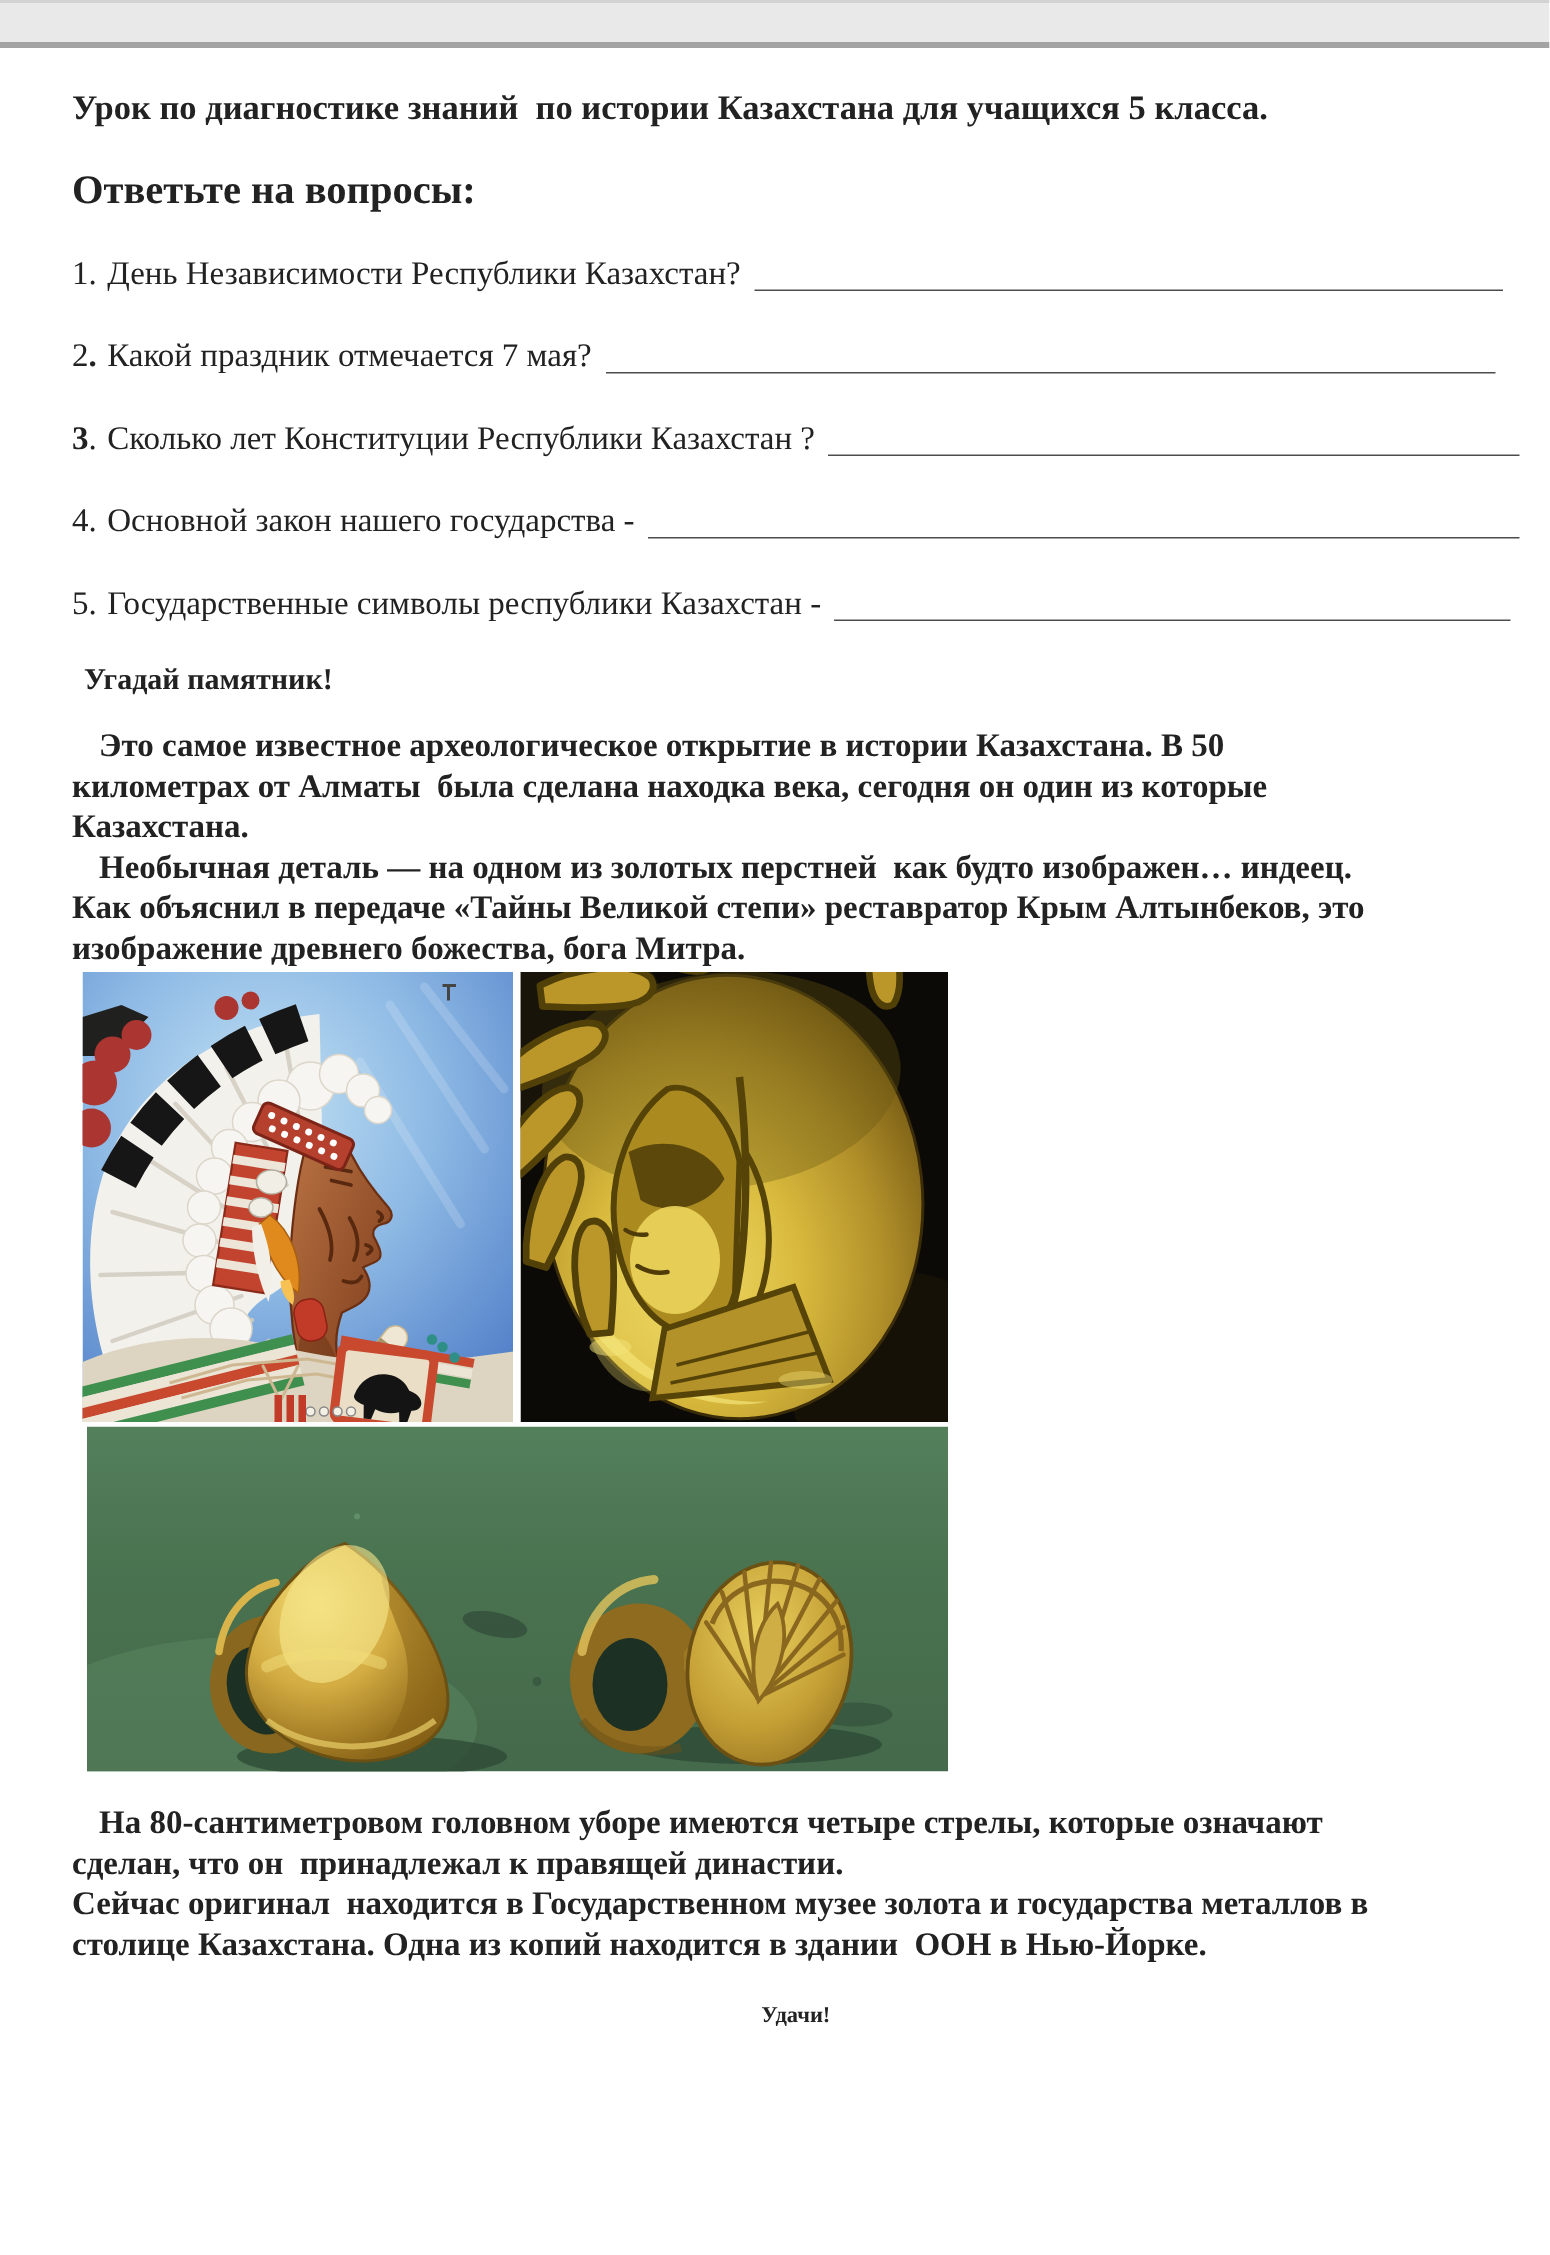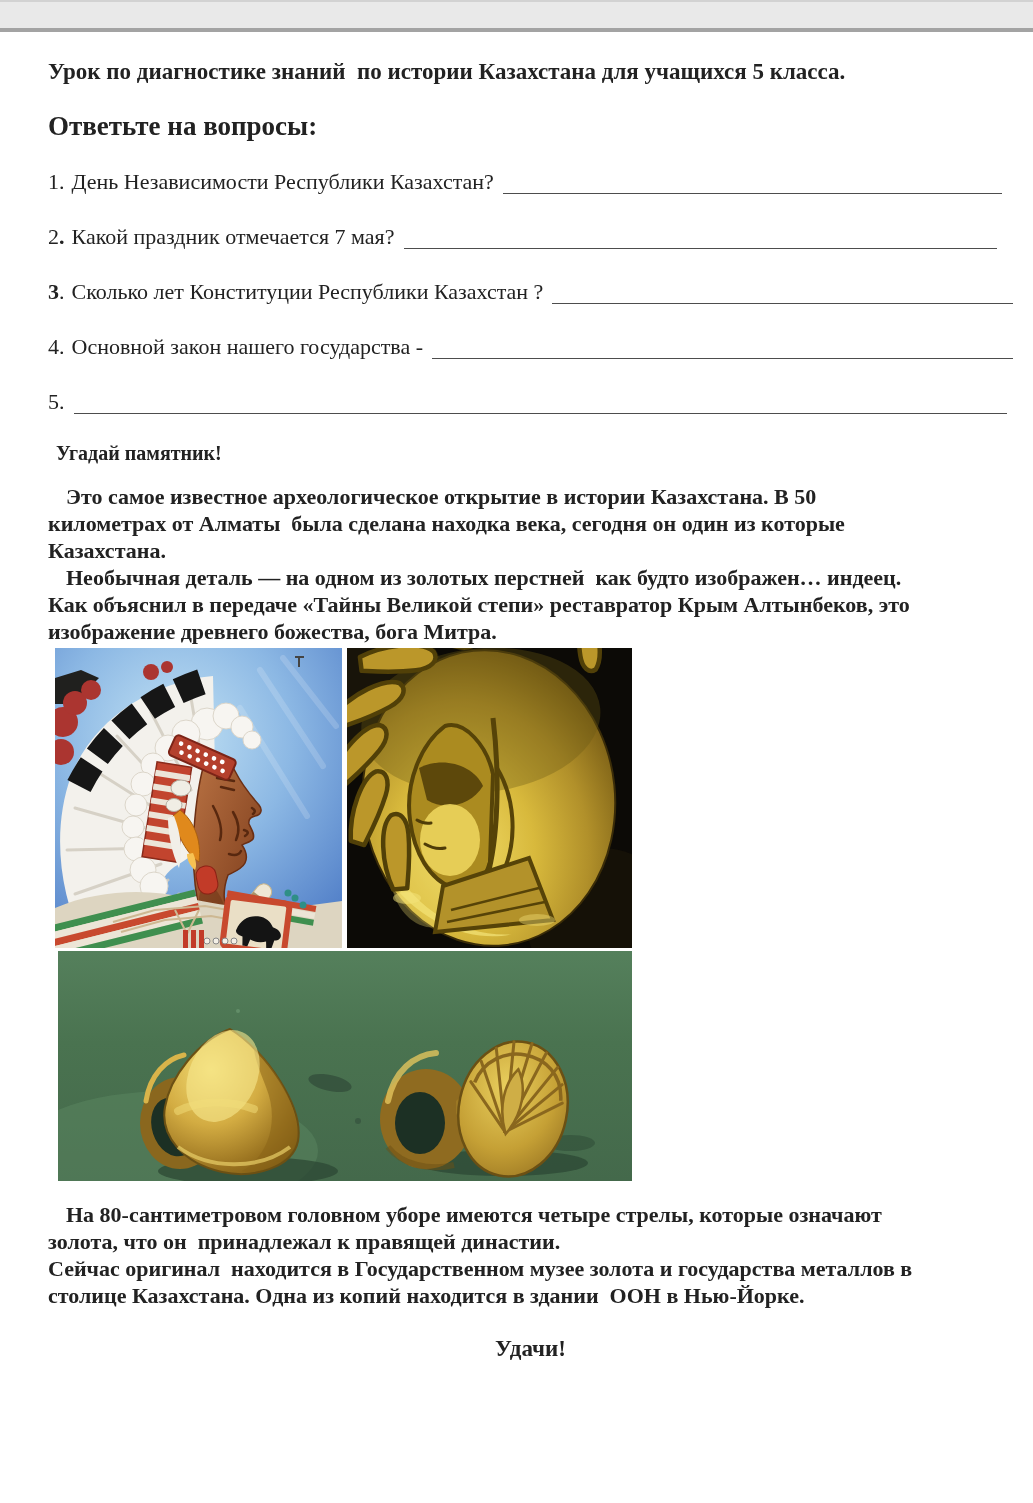--- a/index.html
+++ b/index.html
@@ -58,21 +58,21 @@
   .collage-top { display:flex; gap:5px; }
   .collage svg { display:block; }
   .collage-rings { margin-left:3px; margin-top:3px; }
   .para-detail { margin-top:20px; }
   .final-question {
     font-weight:bold; font-size:22px; line-height:27px;
     padding-left:16px; white-space:pre;
   }
   .closing {
     margin-top:27px; text-align:center;
-    font-weight:bold; font-size:23px;
+    font-weight:bold; font-size:15px;
   }
 </style>
 </head>
 <body>
 
 <div class="viewer-top-bar"></div>
 
 <div class="page">
 
   <div class="doc-title">Урок по диагностике знаний  по истории Казахстана для учащихся 5 класса.</div>
@@ -95,20 +95,21 @@
       <span class="q-text">Сколько лет Конституции Республики Казахстан ?</span>
       <span class="blank"></span>
     </div>
     <div class="q-row">
       <span class="q-num">4</span><span class="q-dot">.</span>
       <span class="q-text">Основной закон нашего государства -</span>
       <span class="blank"></span>
     </div>
     <div class="q-row">
       <span class="q-num">5</span><span class="q-dot">.</span>
+      <span class="q-text">Государственные символы республики Казахстан -</span>
       <span class="blank"></span>
     </div>
   </div>
 
   <div class="monument-heading">Угадай памятник!</div>
 
   <div class="para">
     <div class="line indent">Это самое известное археологическое открытие в истории Казахстана. В 50</div>
     <div class="line">километрах от Алматы  была сделана находка века, сегодня он один из которые</div>
     <div class="line">Казахстана.</div>
@@ -386,20 +387,20 @@
             </g>
             <path d="M 452 118 C 464 134 466 160 453 184 C 440 160 441 134 452 118 Z" fill="#cfae46" stroke="#8a671e" stroke-width="2.5"></path>
           </g>
         </g>
       </svg>
     </div>
   </div>
 
   <div class="para-detail">
     <div class="line indent">На 80-сантиметровом головном уборе имеются четыре стрелы, которые означают</div>
-    <div class="line">золота, что он  принадлежал к правящей династии.</div>
+    <div class="line">сделан, что он  принадлежал к правящей династии.</div>
     <div class="line">Сейчас оригинал  находится в Государственном музее золота и государства металлов в</div>
     <div class="line">столице Казахстана. Одна из копий находится в здании  ООН в Нью-Йорке.</div>
   </div>
 
   <div class="closing">Удачи!</div>
 
 </div>
 
 </body></html>

